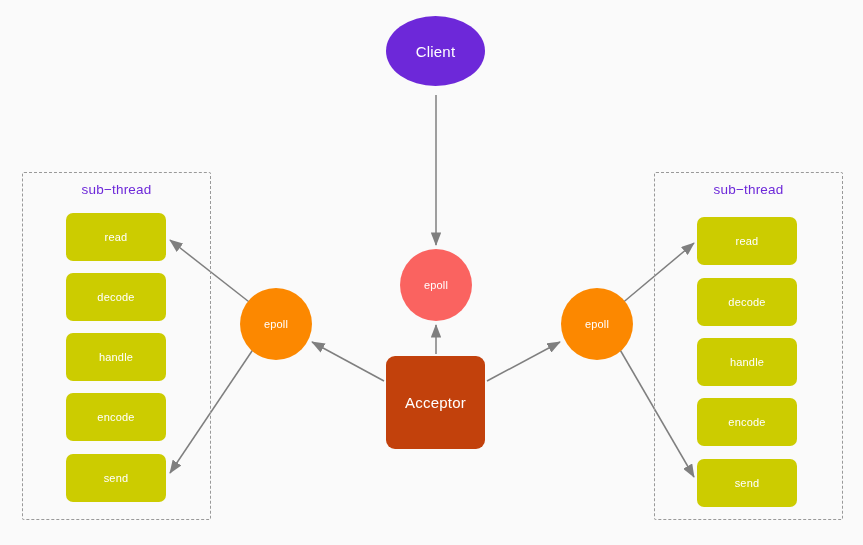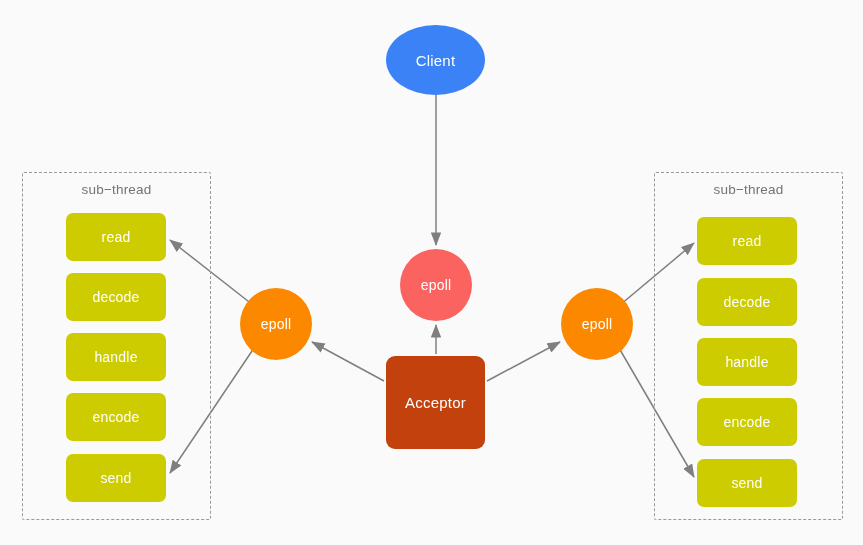--- a/index.html
+++ b/index.html
@@ -32,35 +32,35 @@
     border: 1.6px dashed #999999;
     border-radius: 2px;
     background: transparent;
     box-sizing: border-box;
   }
   .group-label {
     position: absolute;
     width: 100%;
     text-align: center;
     font-size: 13.5px;
-    color: #737373;
+    color: #6d28d9;
     letter-spacing: .2px;
     white-space: nowrap;
   }
   .group-label.top { top: 9px; }
   .group-label.bottom { bottom: 11px; }
 
   
   .node {
     position: absolute;
     display: flex;
     align-items: center;
     justify-content: center;
     color: #ffffff;
-    font-size: 14px;
+    font-size: 11px;
     letter-spacing: .2px;
     box-sizing: border-box;
     white-space: nowrap;
   }
   .node.ellipse   { border-radius: 50%; font-size: 15px; }
   .node.circle    { border-radius: 50%; justify-content: center; }
   .node.rect      { border-radius: 7px; }
   .node.bigrect   { border-radius: 9px; font-size: 15px; }
 </style>
 </head>
@@ -88,21 +88,21 @@
 
   <div class="group" style="left:22px;top:172px;width:189px;height:348px;">
     <div class="group-label top">sub−thread</div>
   </div>
 
 
   <div class="group" style="left:654px;top:172px;width:189px;height:348px;">
     <div class="group-label top">sub−thread</div>
   </div>
 
-  <div class="node ellipse" style="left:386px;top:25px;width:99px;height:70px;background:#3b82f6;">
+  <div class="node ellipse" style="left:386px;top:16px;width:99px;height:70px;background:#6d28d9;">
     <span>Client</span>
   </div>
 
   <div class="node circle" style="left:400px;top:249px;width:72px;height:72px;background:#FA6360;">
     <span>epoll</span>
   </div>
 
   <div class="node bigrect" style="left:386px;top:356px;width:99px;height:93px;background:#c2410c;">
     <span>Acceptor</span>
   </div>

